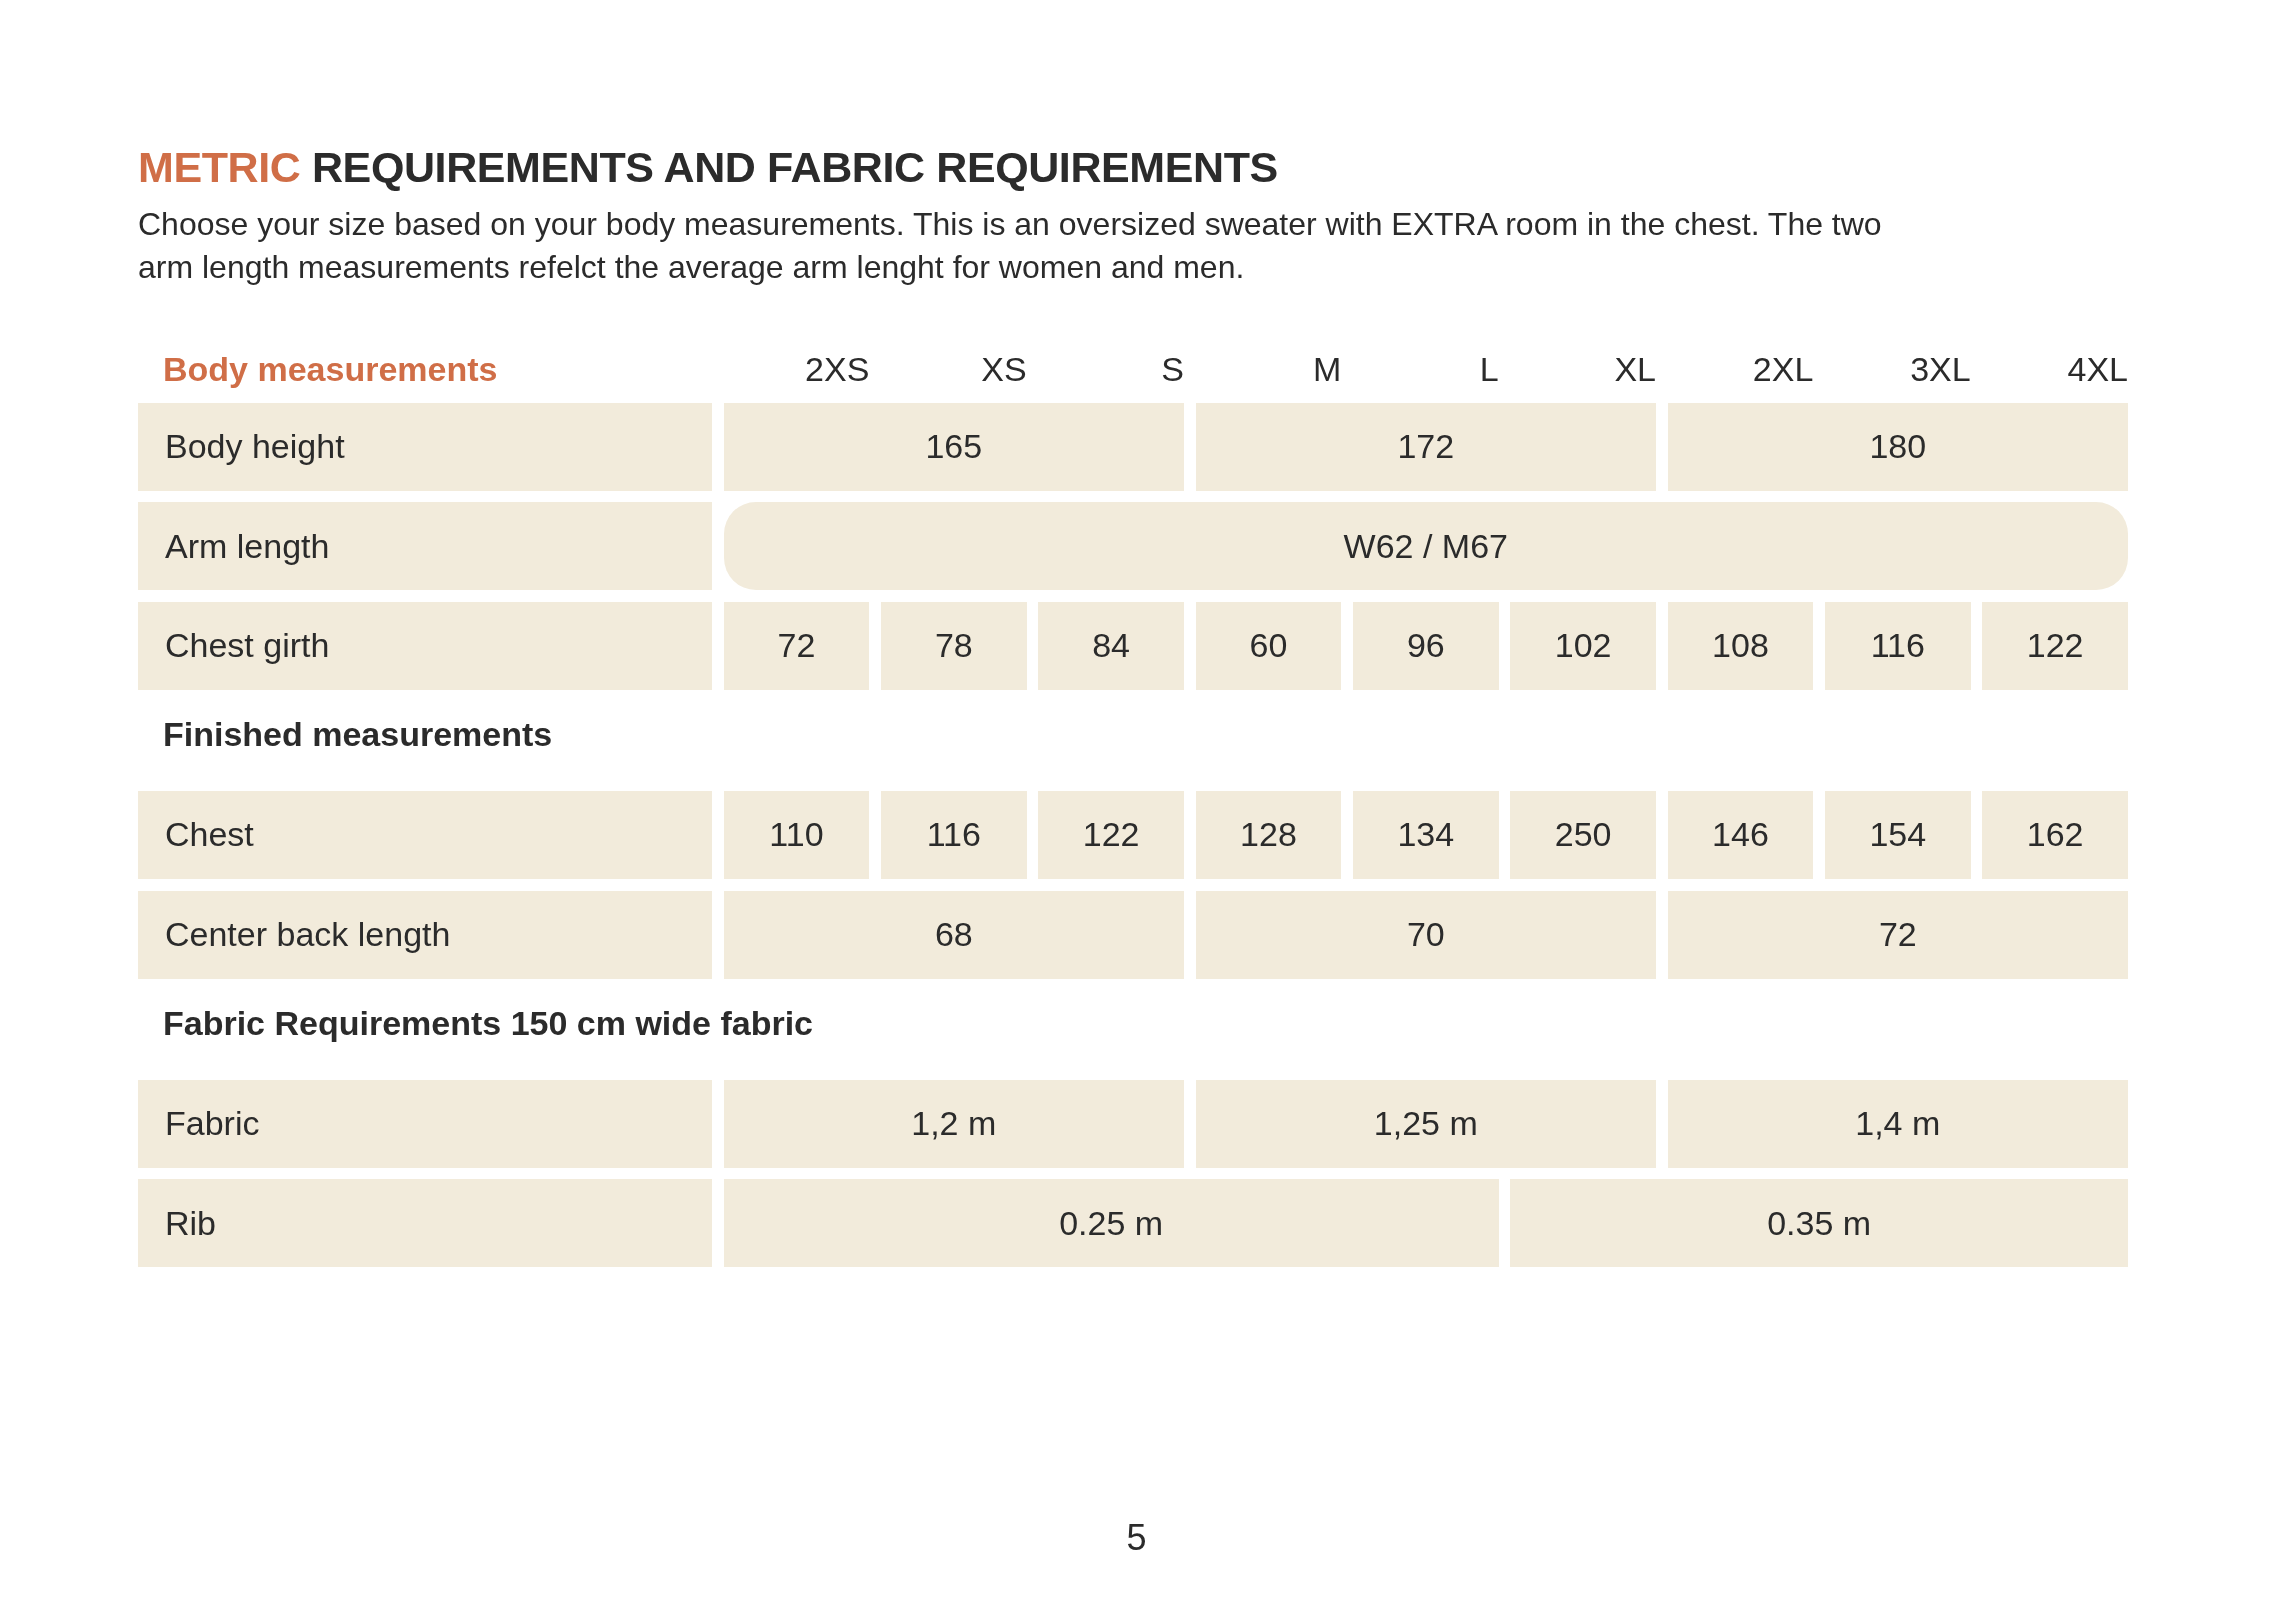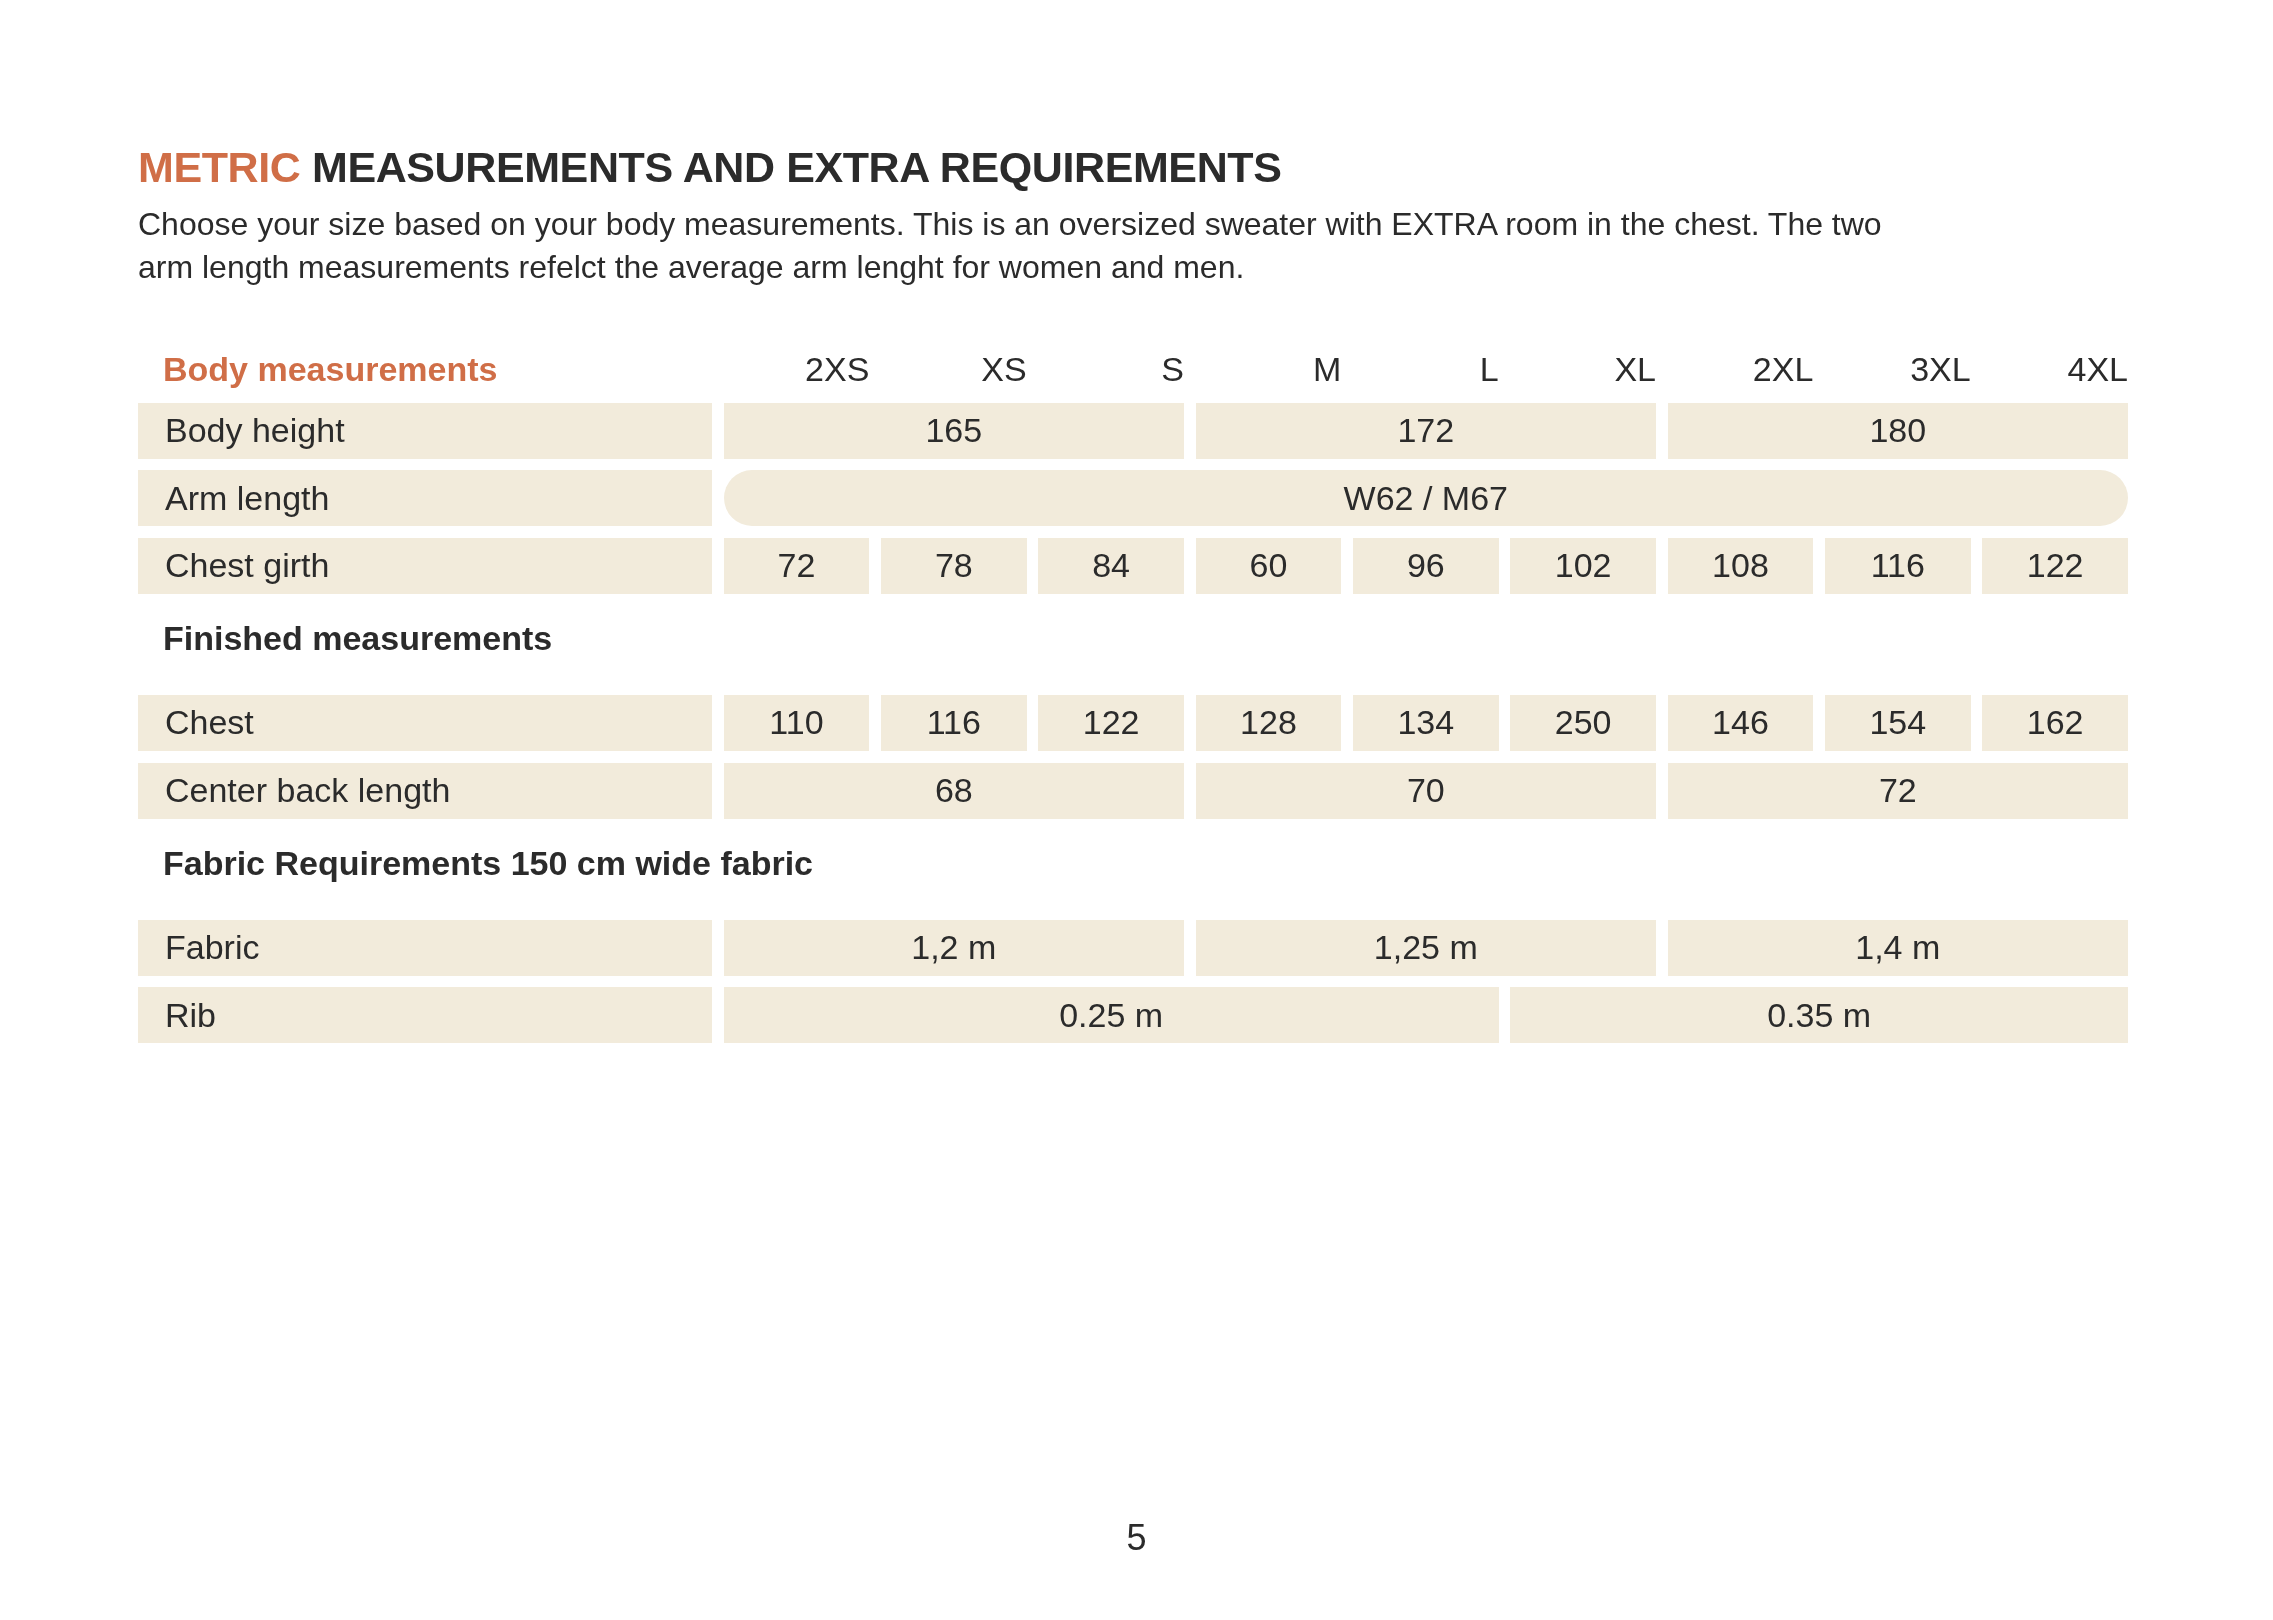--- a/index.html
+++ b/index.html
@@ -56,21 +56,21 @@
   }
   .table-title {
     font-size: 34px;
     font-weight: 700;
     color: var(--accent);
     padding-left: 25px;
     align-self: end;
   }
   .cell {
     background: var(--cell-bg);
-    height: 56px;
+    height: 88px;
     display: flex;
     align-items: center;
     justify-content: center;
     font-size: 34px;
   }
   .cell.label {
     justify-content: flex-start;
     padding-left: 27px;
   }
   .s3 { grid-column: span 3; }
@@ -90,21 +90,21 @@
     top: 1517px;
     text-align: center;
     font-size: 36px;
   }
 </style>
 </head>
 <body>
 
 <div class="content">
 
-  <div class="page-title"><span class="accent">METRIC</span><span> MEASUREMENTS AND EXTRA REQUIREMENTS</span></div>
+  <div class="page-title"><span class="accent">METRIC</span><span> REQUIREMENTS AND FABRIC REQUIREMENTS</span></div>
 
   <div class="intro">
     <div class="line">Choose your size based on your body measurements. This is an oversized sweater with EXTRA room in the chest. The two</div>
     <div class="line">arm length measurements refelct the average arm lenght for women and men.</div>
   </div>
 
   <div class="size-table">
 
     <div class="trow header-row">
       <div class="table-title">Body measurements</div>

